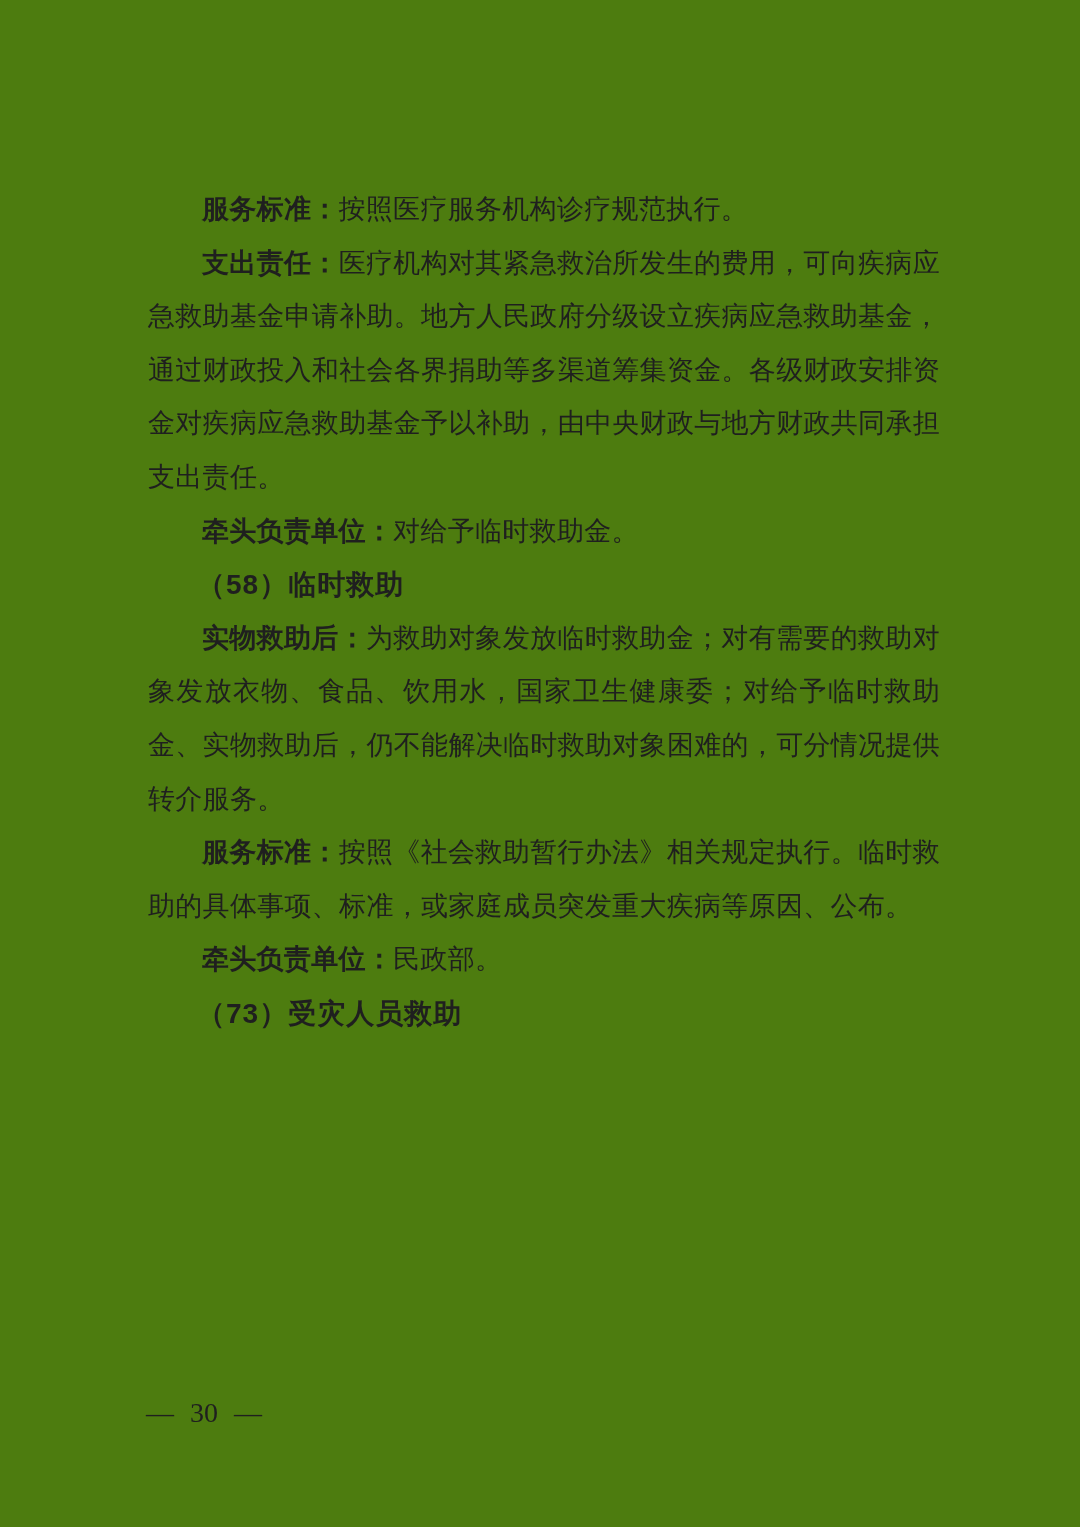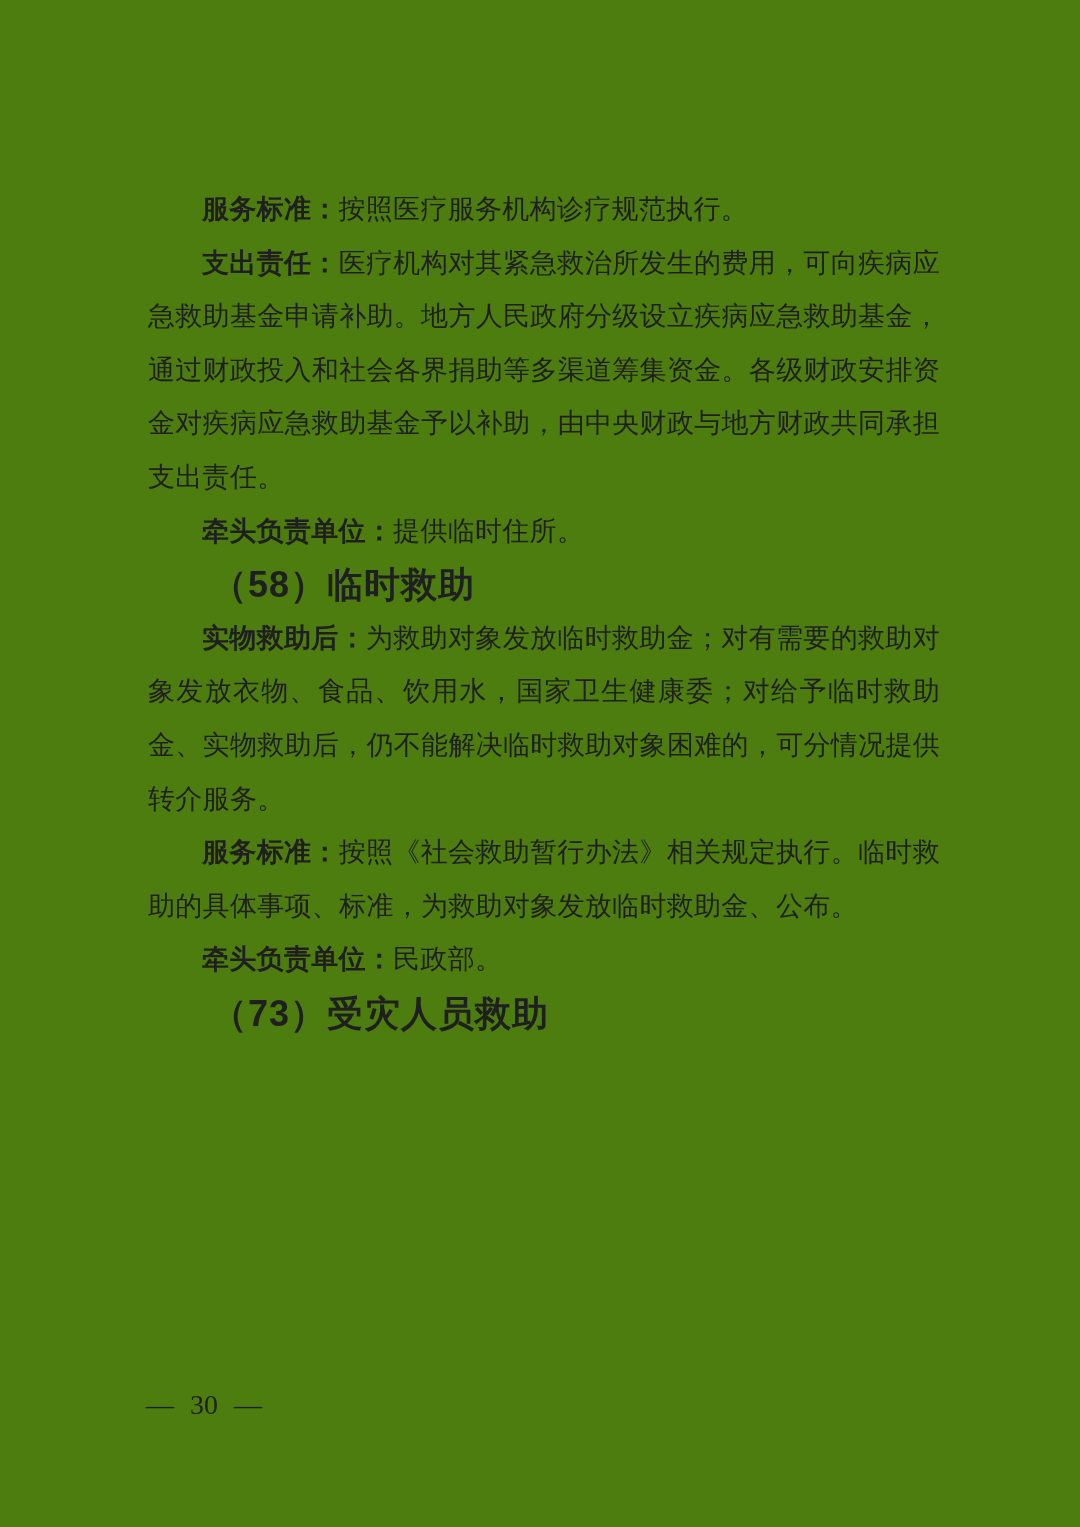--- a/index.html
+++ b/index.html
@@ -33,54 +33,54 @@
     text-indent: 2em;
   }
   .para .label {
     font-weight: 700;
   }
   .heading {
     margin: 0;
     text-indent: 1.75em;
     font-family: "Liberation Sans", sans-serif;
     font-weight: 700;
-    font-size: 36px;
+    font-size: 28px;
     line-height: 53.6px;
     letter-spacing: 1px;
     text-align: left;
   }
   .footer {
     position: absolute;
     left: 146px;
     top: 1384px;
     font-size: 28px;
     line-height: 34px;
     color: #1f1f1f;
     display: flex;
     align-items: center;
   }
   .footer .dash {
     letter-spacing: 0;
   }
   .footer .page-num {
-    margin: 4px 16px;
+    margin: 12px 16px;
   }
 </style>
 </head>
 <body>
 
 <div class="page">
 
   <div class="content" id="doc-content">
       <p class="para"><span class="label">服务标准：</span><span>按照医疗服务机构诊疗规范执行。</span></p>
       <p class="para"><span class="label">支出责任：</span><span>医疗机构对其紧急救治所发生的费用，可向疾病应急救助基金申请补助。地方人民政府分级设立疾病应急救助基金，通过财政投入和社会各界捐助等多渠道筹集资金。各级财政安排资金对疾病应急救助基金予以补助，由中央财政与地方财政共同承担支出责任。</span></p>
-      <p class="para"><span class="label">牵头负责单位：</span><span>提供临时住所。</span></p>
+      <p class="para"><span class="label">牵头负责单位：</span><span>对给予临时救助金。</span></p>
       <h3 class="heading">（58）临时救助</h3>
       <p class="para"><span class="label">实物救助后：</span><span>为救助对象发放临时救助金；对有需要的救助对象发放衣物、食品、饮用水，国家卫生健康委；对给予临时救助金、实物救助后，仍不能解决临时救助对象困难的，可分情况提供转介服务。</span></p>
-      <p class="para"><span class="label">服务标准：</span><span>按照《社会救助暂行办法》相关规定执行。临时救助的具体事项、标准，为救助对象发放临时救助金、公布。</span></p>
+      <p class="para"><span class="label">服务标准：</span><span>按照《社会救助暂行办法》相关规定执行。临时救助的具体事项、标准，或家庭成员突发重大疾病等原因、公布。</span></p>
       <p class="para"><span class="label">牵头负责单位：</span><span>民政部。</span></p>
       <h3 class="heading">（73）受灾人员救助</h3>
     </div>
 
   <div class="footer">
     <span class="dash">—</span>
     <span class="page-num">30</span>
     <span class="dash">—</span>
   </div>
 

